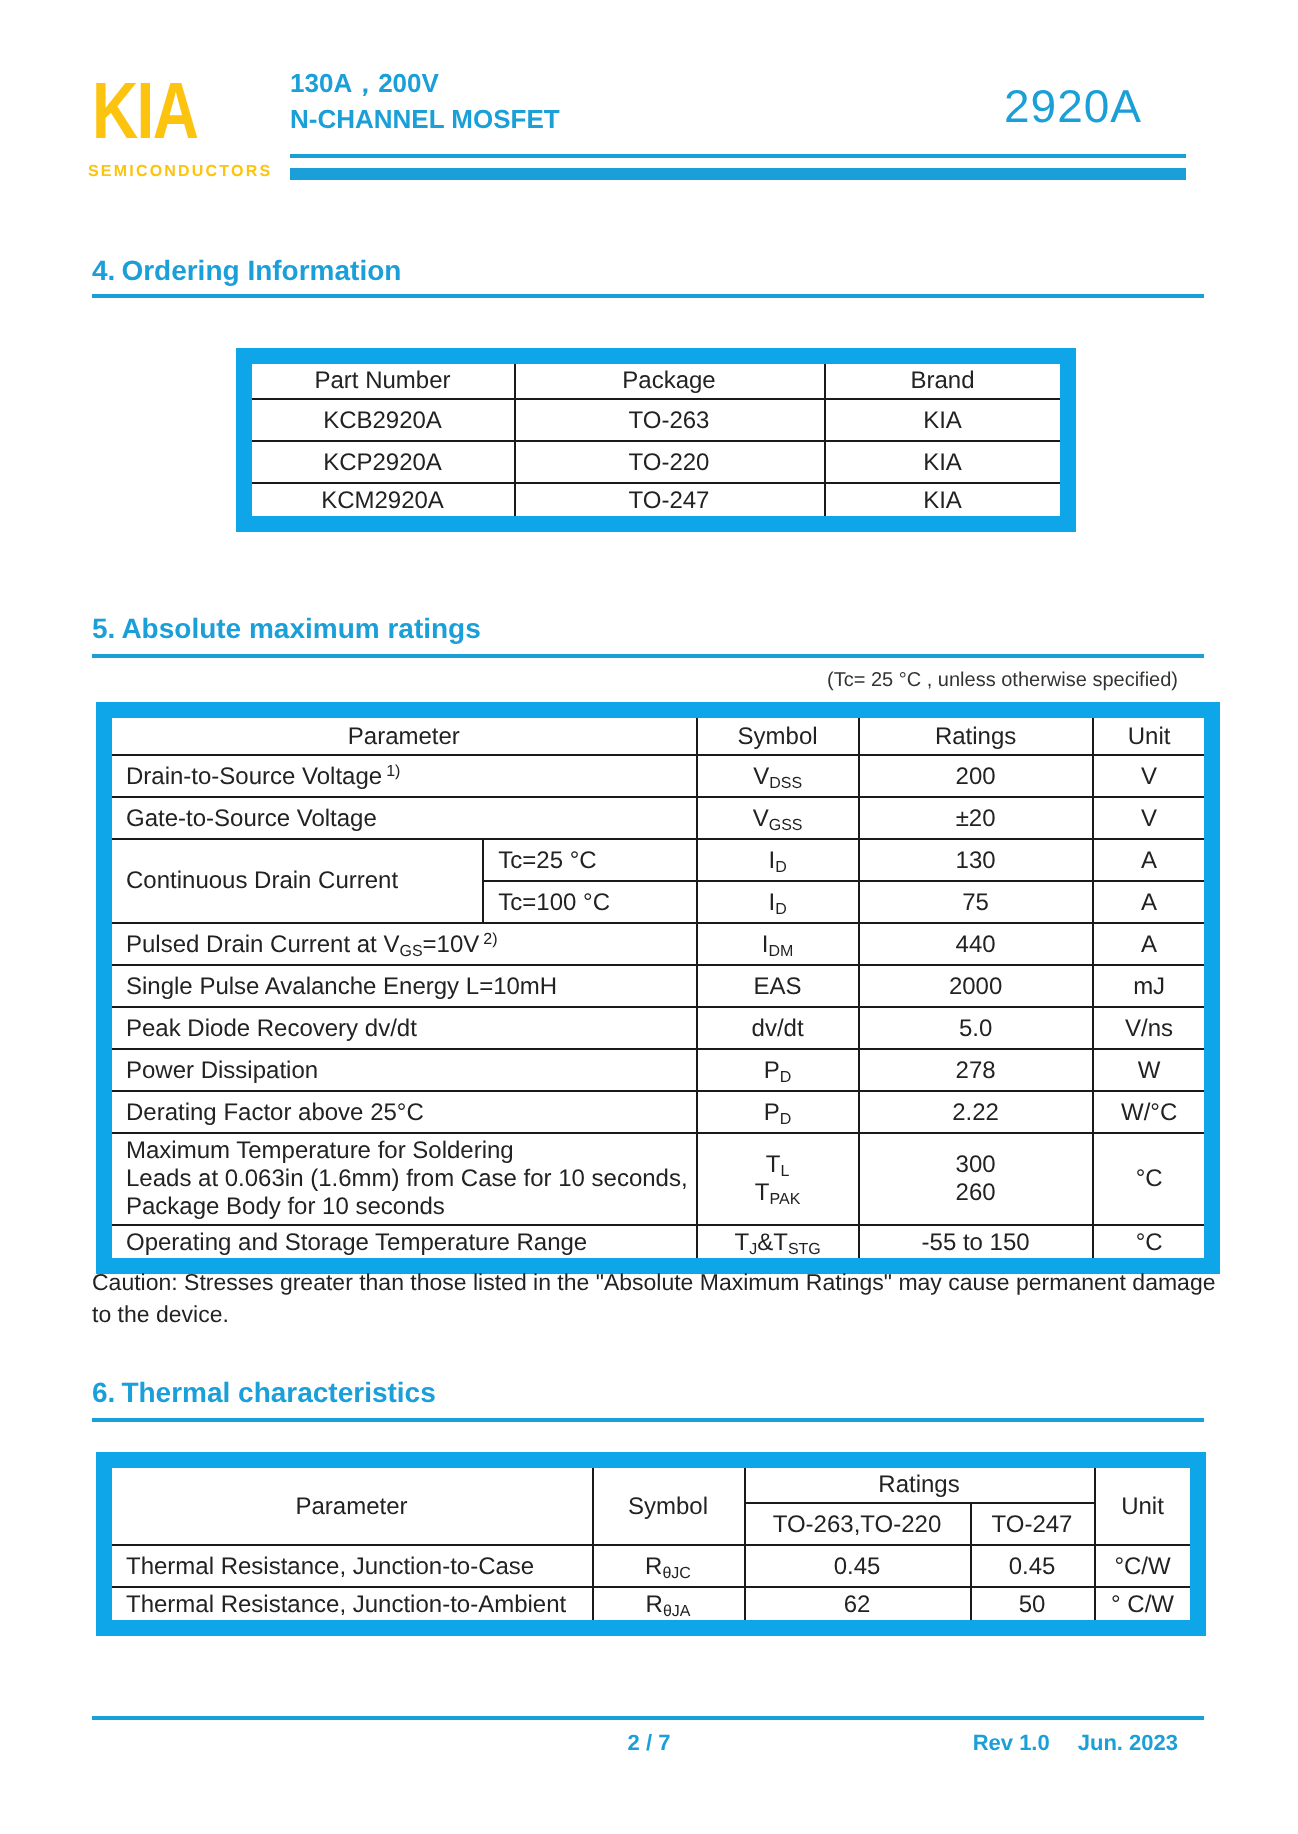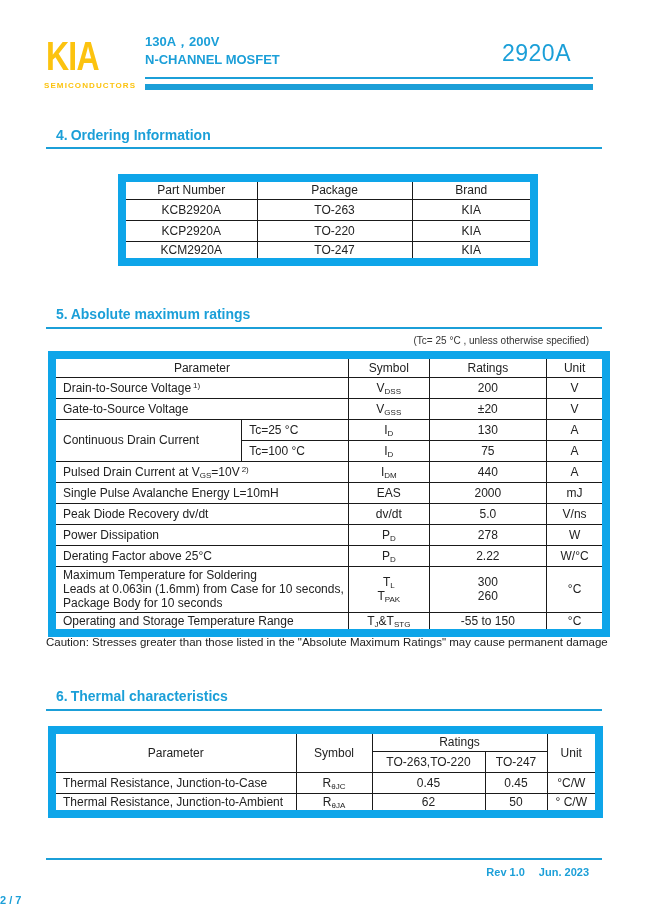--- a/index.html
+++ b/index.html
@@ -22,21 +22,21 @@
     position:absolute;left:145px;top:33px;color:var(--accent,#1b9fd8);
     font-weight:700;font-size:13px;line-height:18px;
   }
   .part-number{
     position:absolute;right:72px;top:42px;color:var(--accent,#1b9fd8);
     font-size:23px;line-height:1;font-weight:400;letter-spacing:0.5px;
   }
   .rule-thin{position:absolute;left:145px;width:448px;top:77px;height:1.5px;background:var(--accent,#1b9fd8);}
   .rule-thick{position:absolute;left:145px;width:448px;top:84px;height:6px;background:var(--accent,#1b9fd8);}
   
-  .sec-heading{position:absolute;left:56px;font-size:14px;color:var(--accent,#1b9fd8);font-weight:700;white-space:nowrap;text-align:center;}
+  .sec-heading{position:absolute;left:46px;font-size:14px;color:var(--accent,#1b9fd8);font-weight:700;white-space:nowrap;text-align:center;}
   .sec-heading .sec-text{font-weight:700;margin-left:3px;}
   .sec-rule{position:absolute;left:46px;width:556px;height:1.5px;background:var(--accent,#1b9fd8);}
   #sec4-h{top:127px;} #sec4-rule{top:147px;}
   #sec5-h{top:306px;} #sec5-rule{top:327px;}
   #sec6-h{top:688px;} #sec6-rule{top:709px;}
   .note{position:absolute;top:335px;right:54px;font-size:10px;color:#333;white-space:nowrap;}
   
   table{border-collapse:collapse;table-layout:fixed;background:#fff;border:8px solid #0ea5e9;}
   td,th{
     border:1px solid #1a1a1a;font-size:12px;font-weight:400;color:#222;
@@ -52,21 +52,21 @@
   #t2{position:absolute;top:351px;left:48px;}
   #t2 tr{height:21px;}
   #t2 tr.hdr{height:22px;}
   #t2 tr.tall{height:46px;}
   #t2 .ml{line-height:14px;}
   #t3{position:absolute;top:726px;left:48px;}
   #t3 tr{height:21px;}
   .caution{position:absolute;top:634px;left:46px;font-size:11.5px;line-height:1.4;color:#222;white-space:nowrap;}
   
   .footer-rule{position:absolute;top:858px;left:46px;width:556px;height:1.5px;background:var(--accent,#1b9fd8);}
-  .page-num{position:absolute;top:866px;left:0;width:649px;text-align:left;font-size:11px;font-weight:700;color:var(--accent,#1b9fd8);margin-top:28px;}
+  .page-num{position:absolute;top:866px;left:0;width:649px;text-align:center;font-size:11px;font-weight:700;color:var(--accent,#1b9fd8);}
   .rev{position:absolute;top:866px;right:54px;font-size:11px;font-weight:700;color:var(--accent,#1b9fd8);}
   .rev .date{margin-left:14px;}
 </style>
 </head>
 <body>
 
 <div class="page">
 
   <div class="logo">KIA</div>
   <div class="logo-sub">SEMICONDUCTORS</div>
@@ -209,20 +209,21 @@
       <td colspan="2" class="left">Operating and Storage Temperature Range</td>
       <td><span>T</span><sub>J</sub><span>&amp;</span><span>T</span><sub>STG</sub></td>
       <td>-55 to 150</td>
       <td>°C</td>
     </tr>
   </tbody>
     </table>
 
   <div class="caution">
     <div>Caution: Stresses greater than those listed in the "Absolute Maximum Ratings" may cause permanent damage</div>
+    <div>to the device.</div>
   </div>
 
   <div class="sec-heading" id="sec6-h">
     <span class="sec-num">6.</span><span class="sec-text">Thermal characteristics</span>
   </div>
   <div class="sec-rule" id="sec6-rule"></div>
 
   <table id="t3">
     <colgroup>
         <col style="width:244px">

